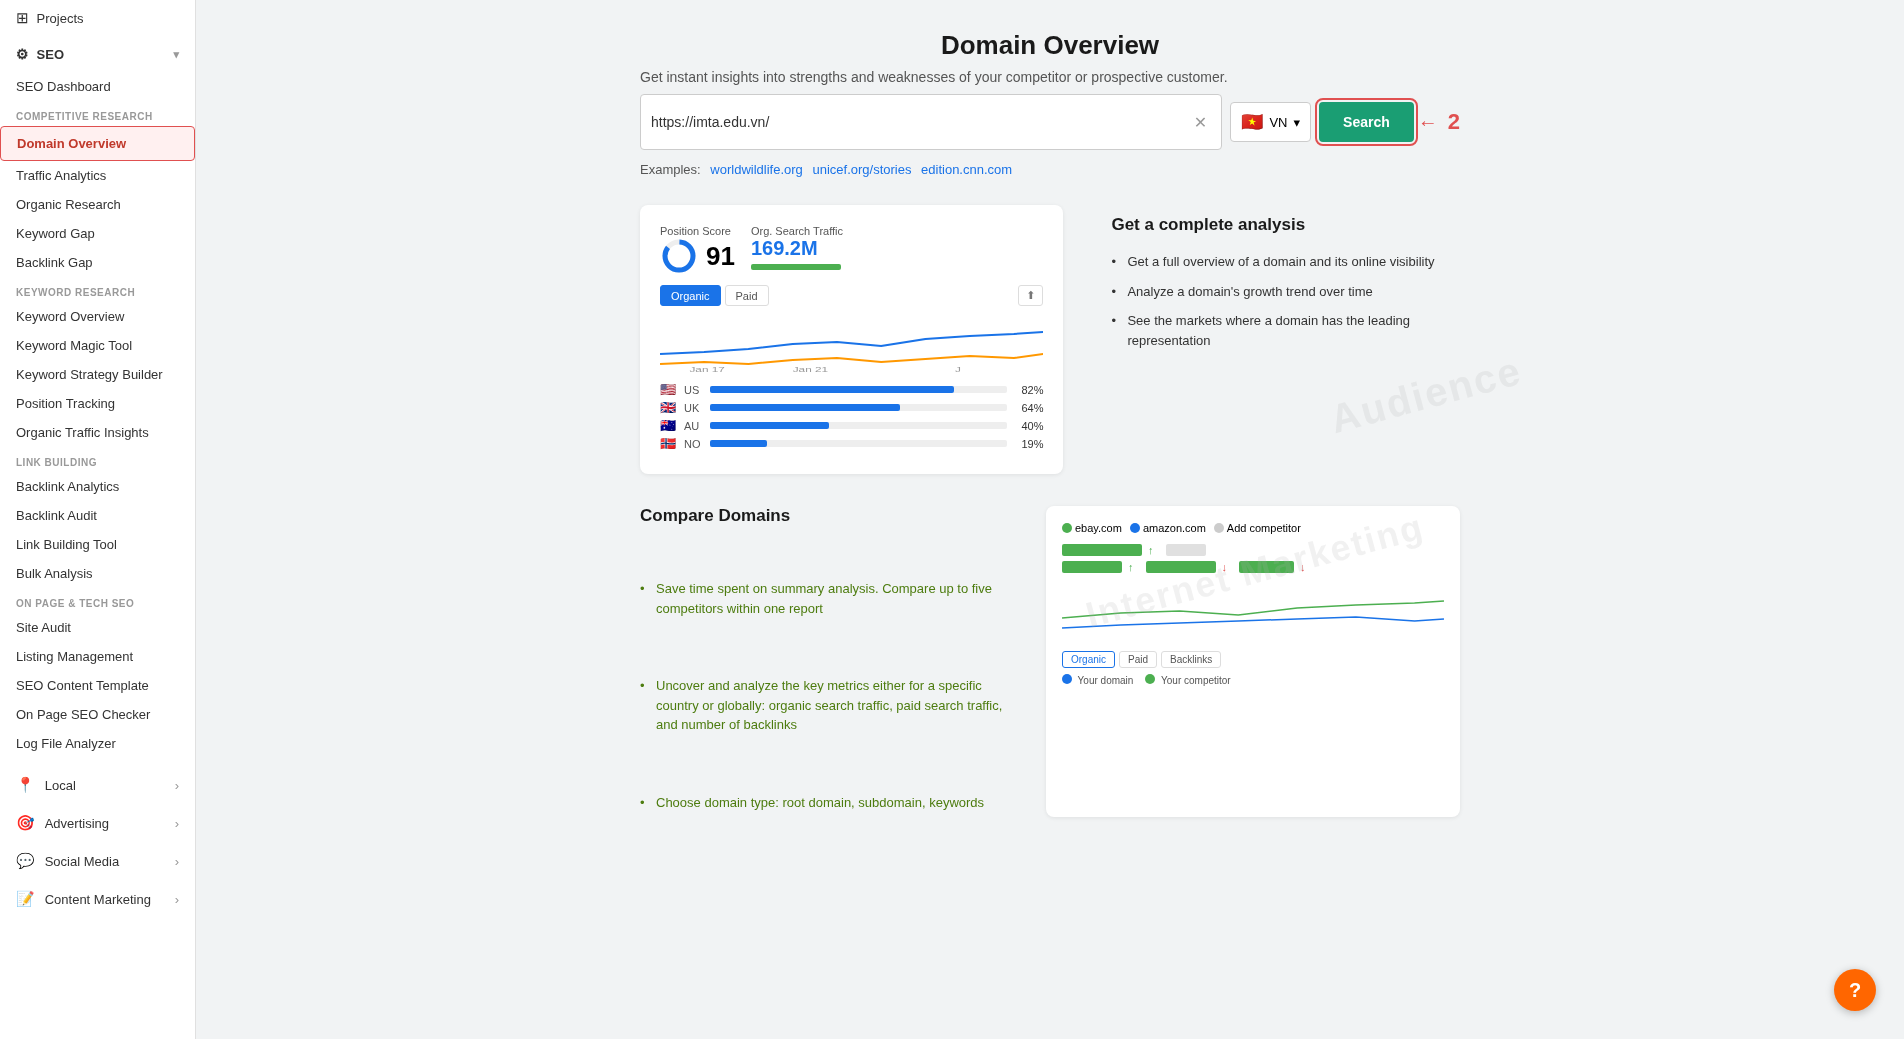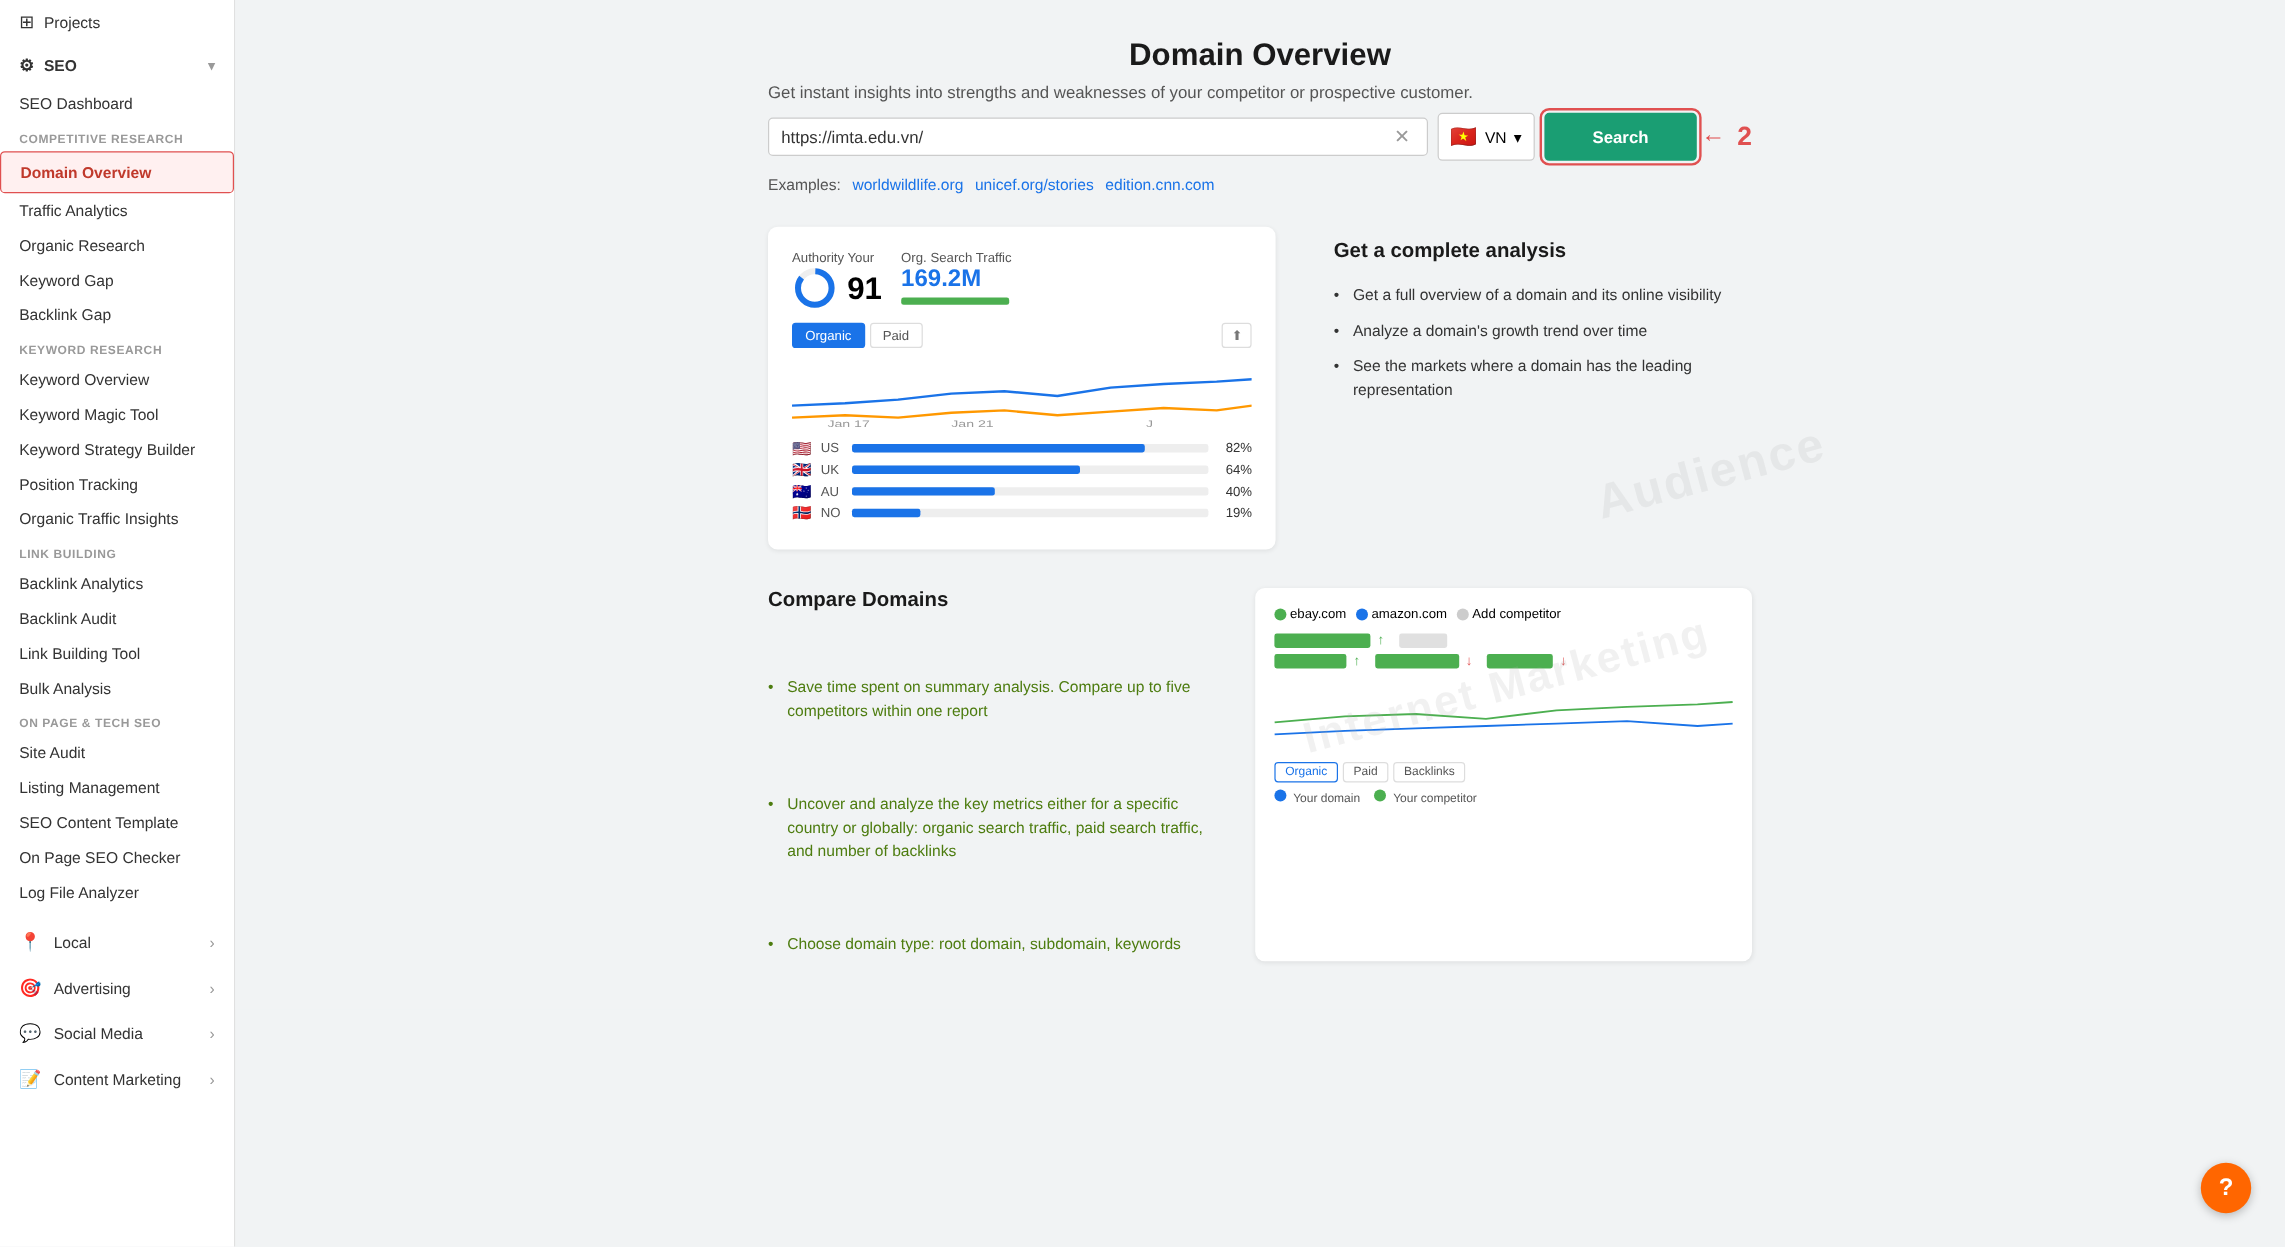--- a/index.html
+++ b/index.html
@@ -94,21 +94,21 @@
       margin-bottom: 12px;
     }
     .search-input-wrap {
       flex: 1;
       display: flex;
       align-items: center;
       border: 1.5px solid #ccc;
       border-radius: 4px;
       background: #fff;
       padding: 0 10px;
-      height: 32px;
+      height: 56px;
     }
     .search-input-wrap input {
       flex: 1;
       border: none;
       outline: none;
       font-size: 14px;
       color: #333;
     }
     .clear-btn {
       background: none; border: none; cursor: pointer; color: #999; font-size: 16px; padding: 0 4px;
@@ -124,21 +124,21 @@
       gap: 6px;
       cursor: pointer;
       font-size: 13px;
     }
     .flag { font-size: 18px; }
     .search-btn {
       background: #1a9e73;
       color: #fff;
       border: 2.5px solid #1a9e73;
       border-radius: 4px;
-      padding: 0 38px;
+      padding: 0 22px;
       height: 40px;
       font-size: 14px;
       font-weight: 700;
       cursor: pointer;
       outline: 2.5px solid #e05050;
       outline-offset: 2px;
     }
     .examples-row {
       font-size: 13px;
       color: #555;
@@ -450,21 +450,21 @@
         <a href="#">unicef.org/stories</a>
         <a href="#">edition.cnn.com</a>
       </div>
 
       <div class="cards-row">
 
         <div class="analysis-card">
           <div style="display:flex;gap:16px;margin-bottom:10px;">
 
             <div>
-              <div class="authority-score-label" style="font-size:11px;color:#555;">Authority Your</div>
+              <div class="authority-score-label" style="font-size:11px;color:#555;">Position Score</div>
               <div style="display:flex;align-items:center;gap:8px;">
                 <svg width="38" height="38" viewBox="0 0 38 38">
                   <circle cx="19" cy="19" r="14" fill="none" stroke="#eee" stroke-width="5"></circle>
                   <circle cx="19" cy="19" r="14" fill="none" stroke="#1a73e8" stroke-width="5" stroke-dasharray="75 13" stroke-dashoffset="22"></circle>
                 </svg>
                 <span class="score-num" style="font-size:26px;font-weight:700;">91</span>
               </div>
             </div>
 
             <div>

